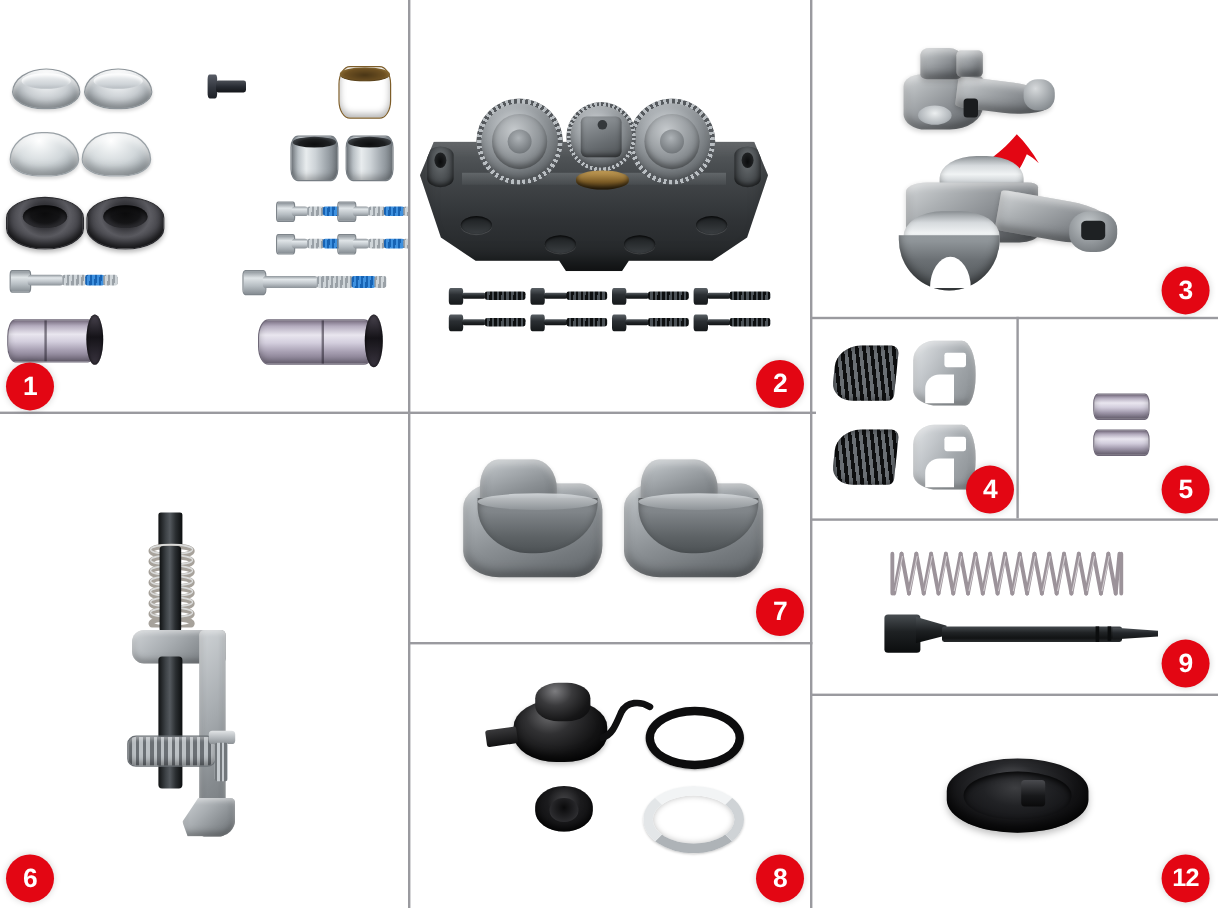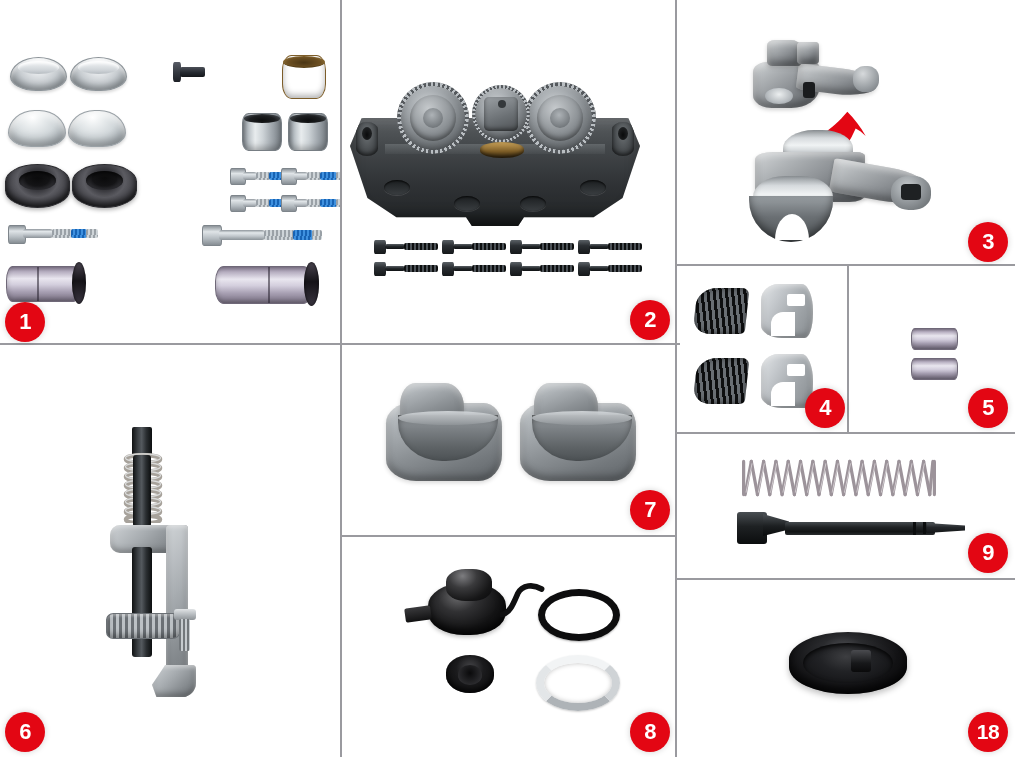--- a/index.html
+++ b/index.html
@@ -595,15 +595,15 @@
 
   <div class="badge" style="left:968px;top:533px;">9</div>
 
   <div class="panel" style="left:677px;top:580px;width:338px;height:177px;">
     <div class="plate10" style="left:112px;top:52px;width:118px;height:62px;">
       <div class="inner"></div>
       <div class="tab" style="left:62px;top:18px;width:20px;height:22px;"></div>
     </div>
   </div>
 
-  <div class="badge wide" style="left:968px;top:712px;">18</div>
+  <div class="badge wide" style="left:968px;top:712px;">12</div>
 
 </div>
 
 </body></html>

